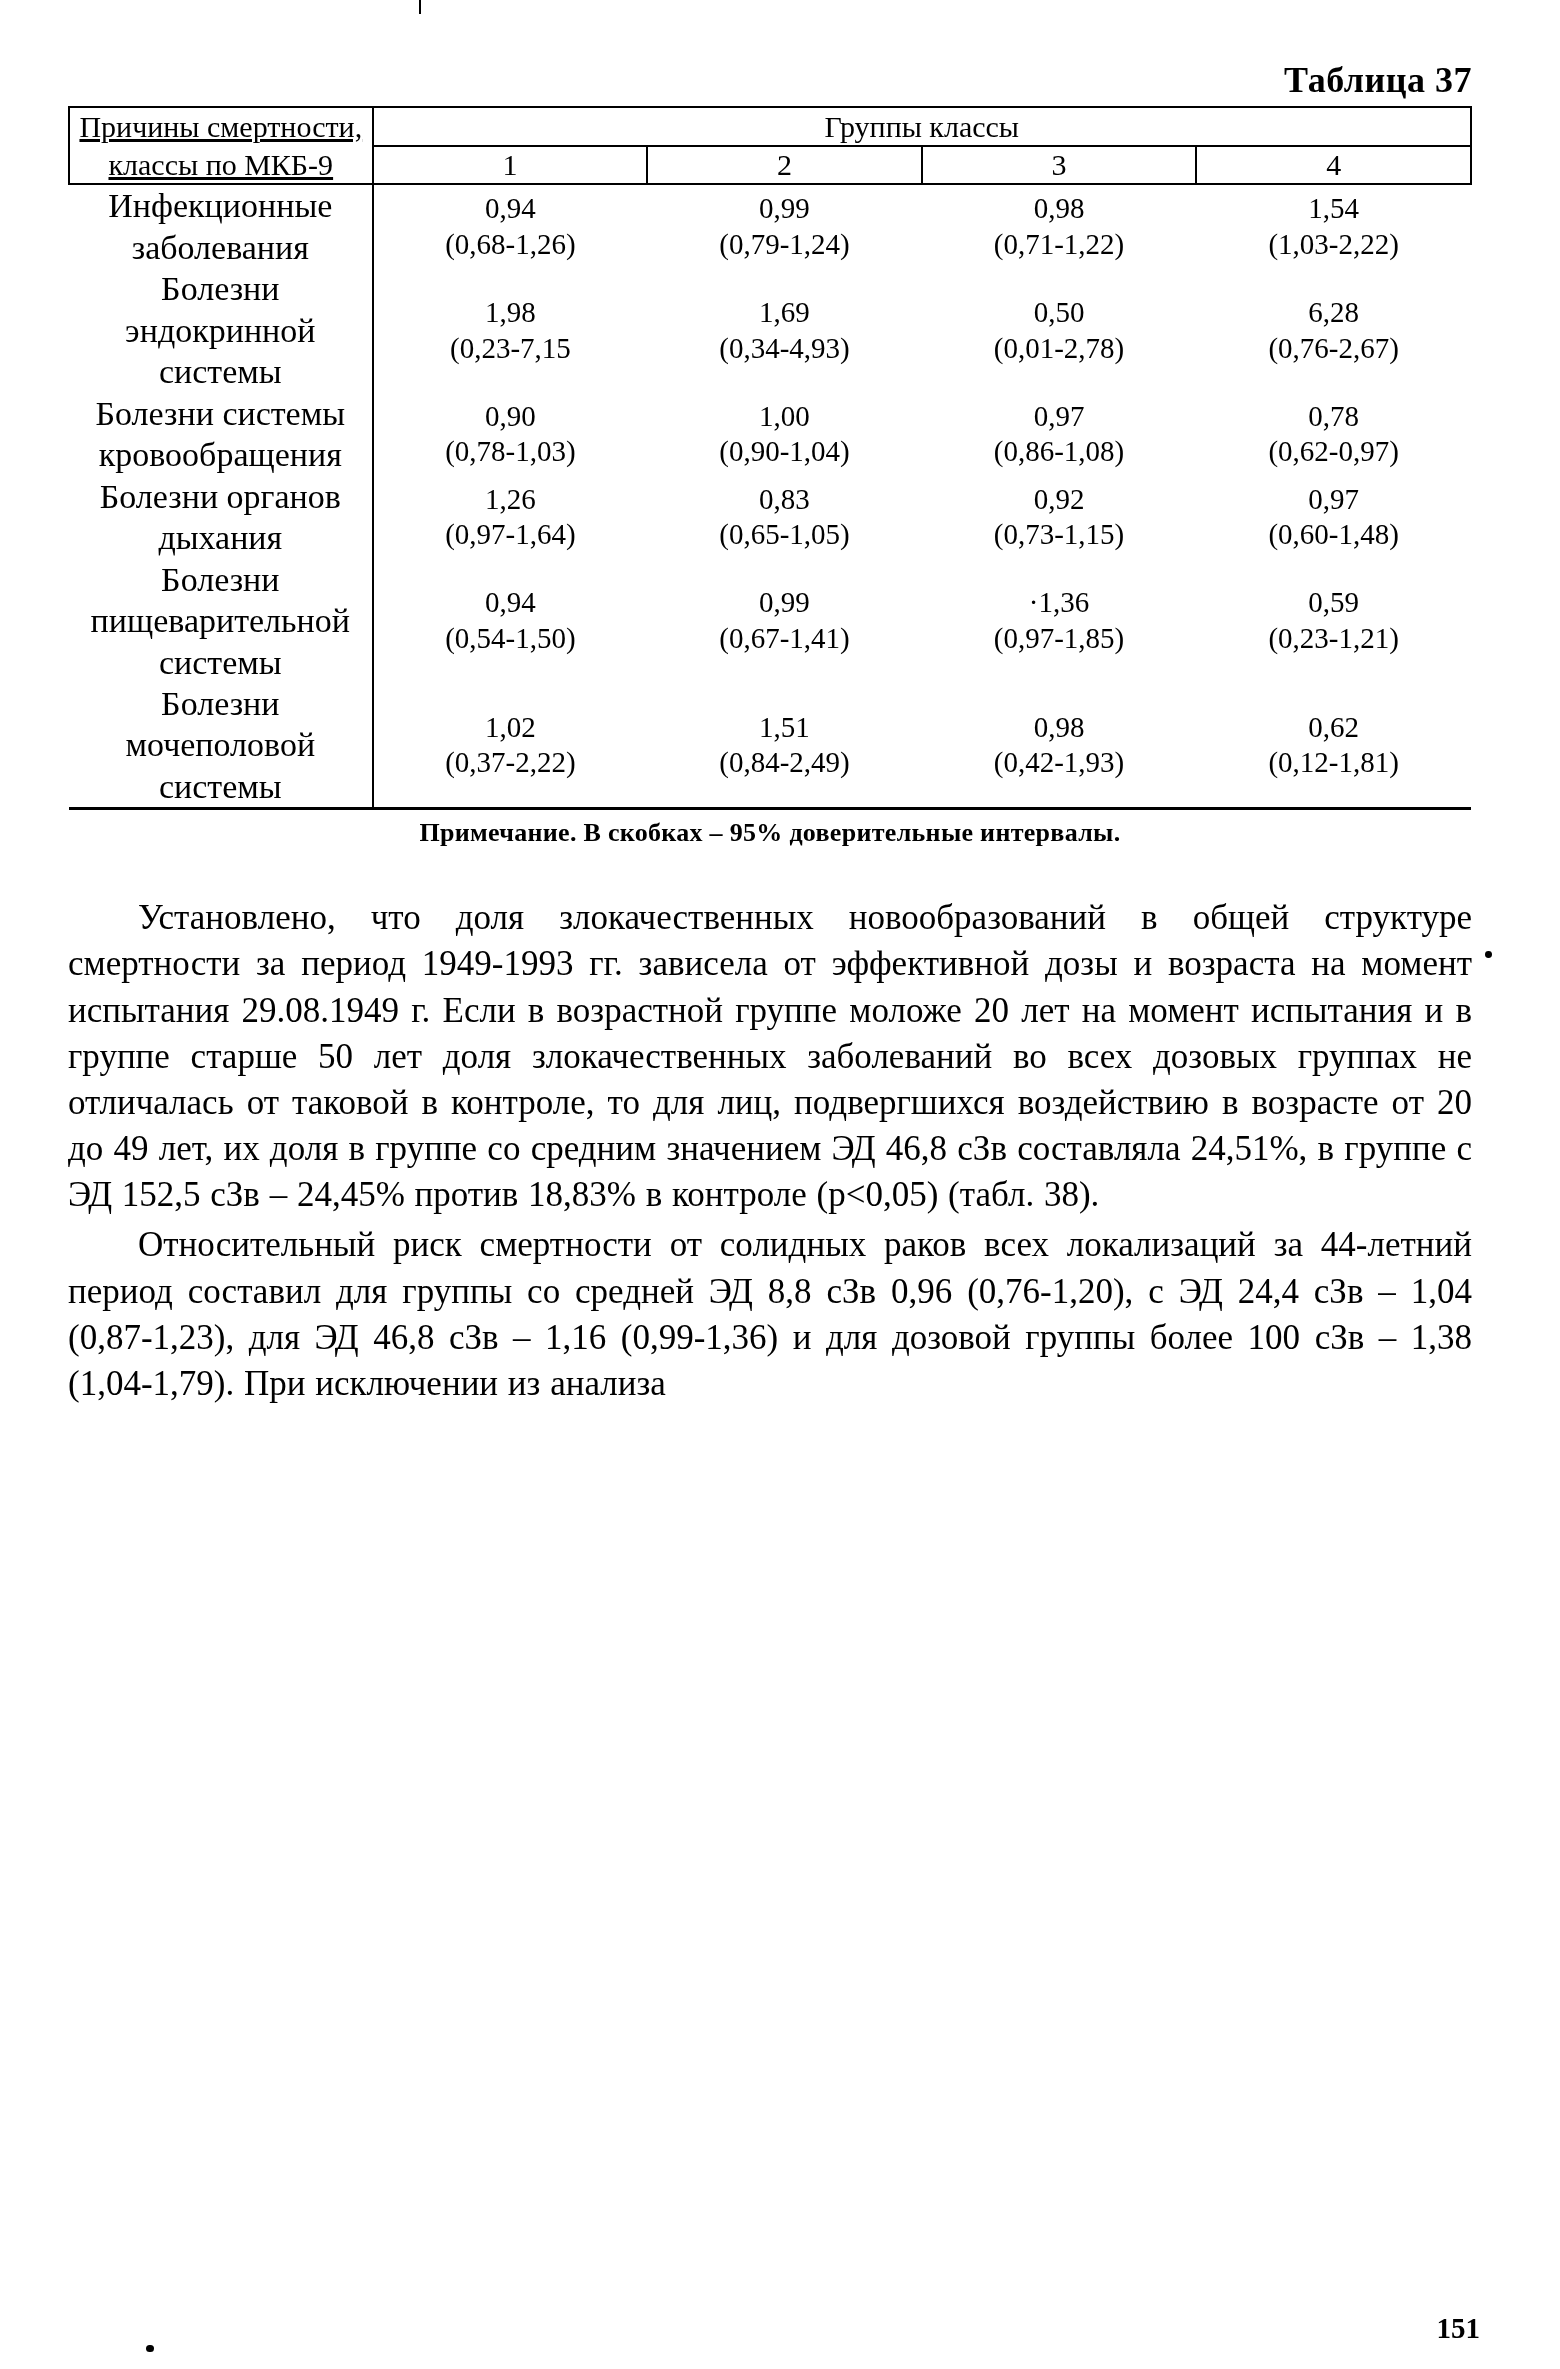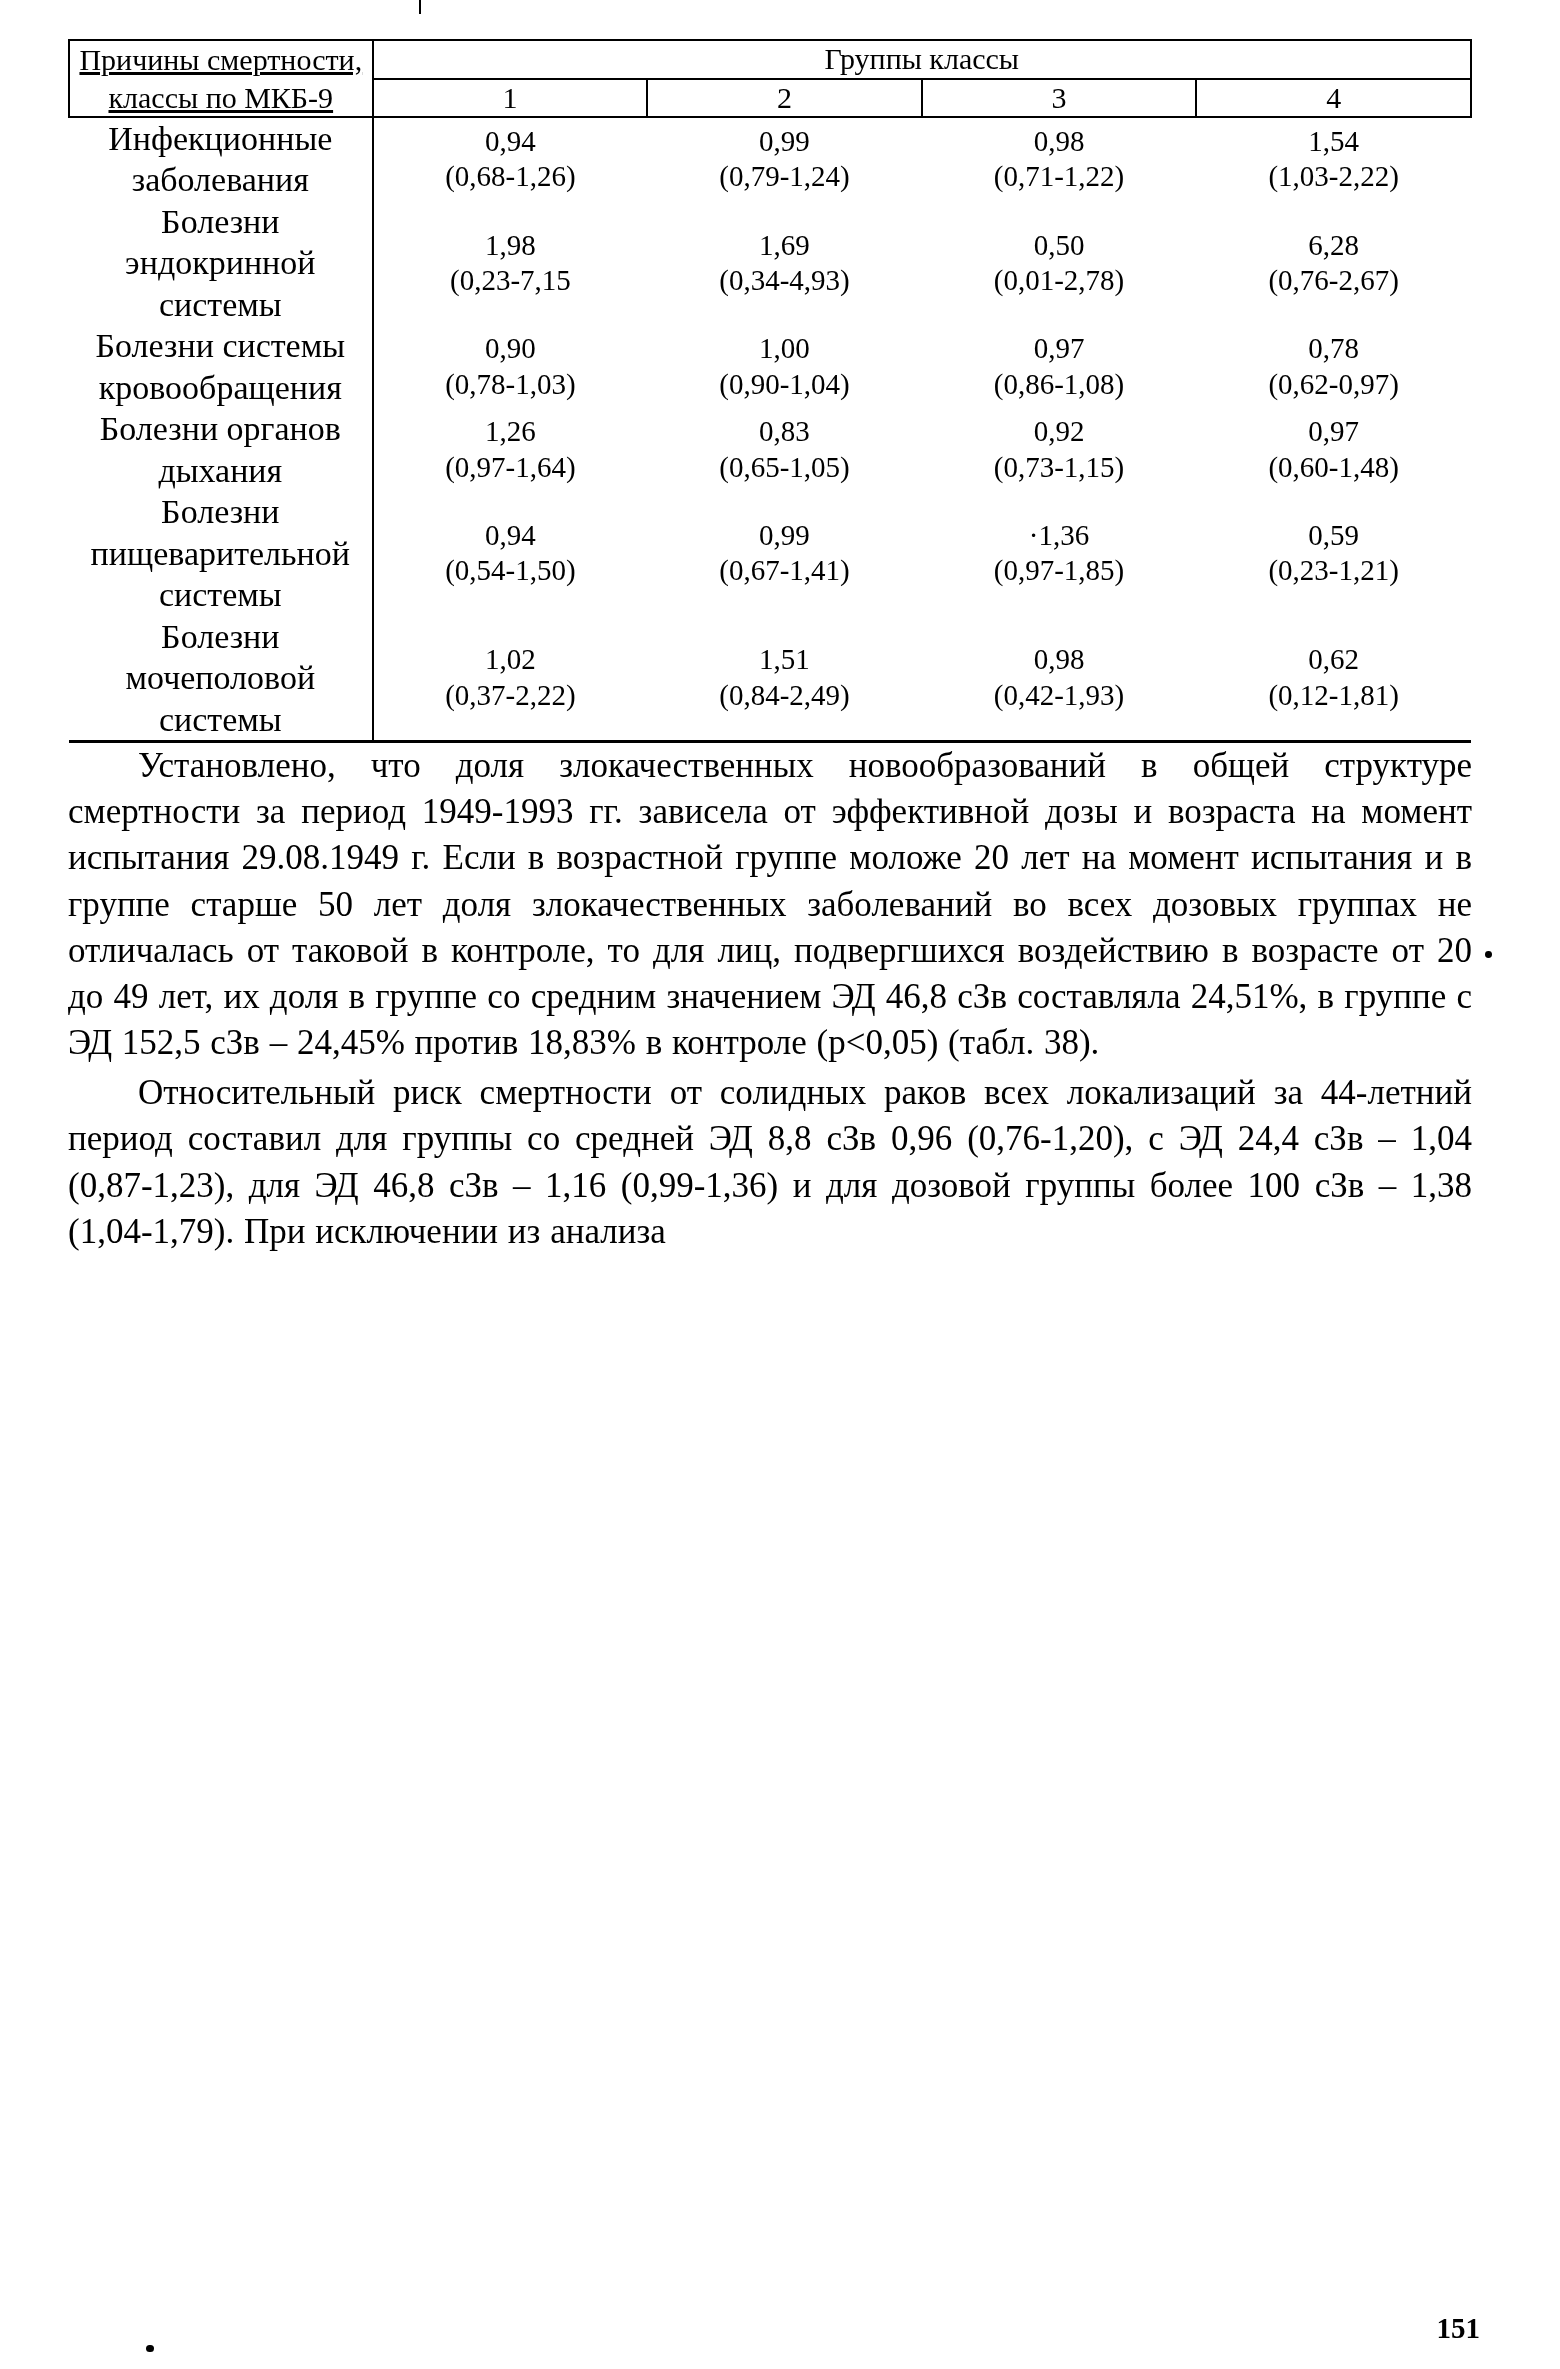--- a/index.html
+++ b/index.html
@@ -143,20 +143,21 @@
   }
 </style>
 </head>
 <body>
 
 <div class="page">
 
   <div class="tick-top"></div>
   <div class="stray-dot"></div>
 
+  <div class="table-number">Таблица 37</div>
 
   <table class="data">
     <colgroup>
       <col style="width:293px">
       <col style="width:265px">
       <col style="width:265px">
       <col style="width:265px">
       <col style="width:265px">
     </colgroup>
     <thead>
@@ -282,20 +283,21 @@
           <span class="ci">(0,42-1,93)</span>
         </td>
         <td class="cellval outer-bot">
           <span class="pt">0,62</span>
           <span class="ci">(0,12-1,81)</span>
         </td>
       </tr>
     </tbody>
   </table>
 
+  <div class="note">Примечание.   В скобках – 95% доверительные интервалы.</div>
 
   <p class="body">Установлено, что доля злокачественных новообразований в общей структуре смертности за период  1949-1993 гг. зависела от   эффективной дозы   и возраста на момент испытания 29.08.1949 г.   Если в возрастной группе моложе 20 лет на момент испытания и в группе старше 50 лет доля злокачественных заболеваний во всех дозовых  группах не отличалась от таковой в контроле, то для лиц, подвергшихся воздействию в возрасте от 20   до 49 лет, их доля в группе со средним значением ЭД 46,8 сЗв составляла 24,51%, в группе с ЭД 152,5 сЗв – 24,45% против 18,83% в контроле (р&lt;0,05) (табл. 38).</p>
   <p class="body">Относительный риск смертности от солидных раков всех локализаций за 44-летний период составил для группы со средней ЭД 8,8 сЗв 0,96 (0,76-1,20), с  ЭД  24,4 сЗв – 1,04 (0,87-1,23), для ЭД 46,8 сЗв – 1,16 (0,99-1,36) и для дозовой группы более 100 сЗв – 1,38 (1,04-1,79). При исключении из анализа</p>
 
   <div class="page-number">151</div>
   <div class="tick-bottom"></div>
 </div>
 
 
 </body></html>

